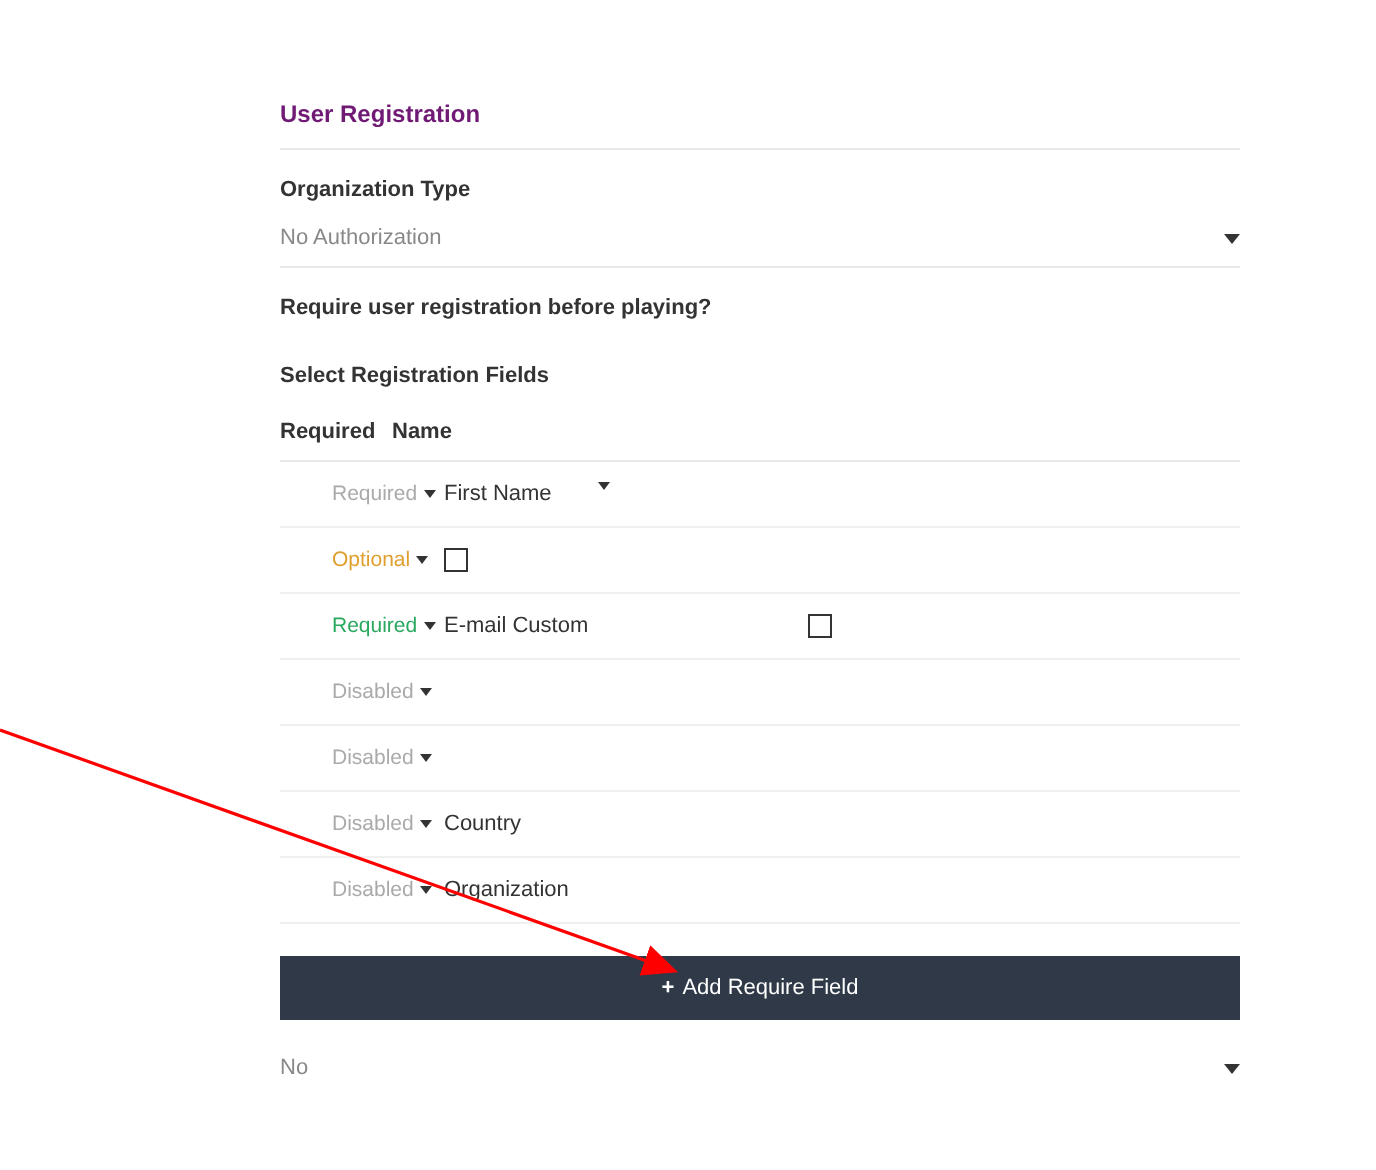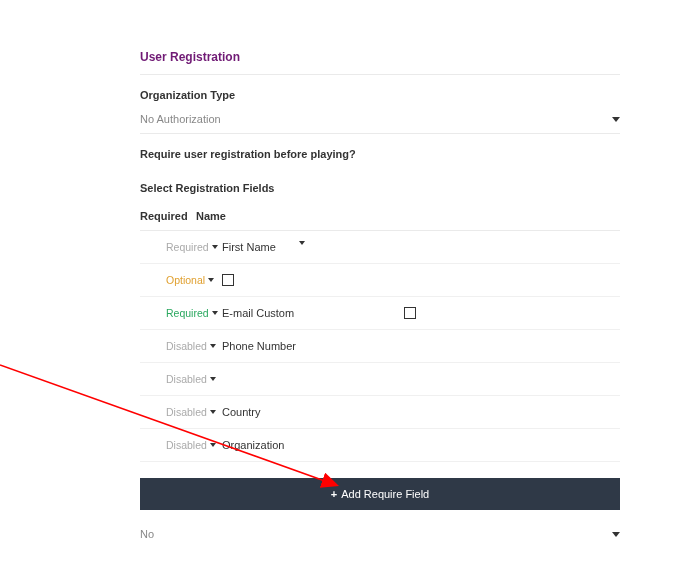--- a/index.html
+++ b/index.html
@@ -186,23 +186,20 @@
           </div>
           <div class="show-cell">
             <div class="checkbox"></div>
           </div>
         </div>
         <div class="field-row">
           <div class="cond">
             <span class="cond-text cond-disabled">Disabled</span>
             <span class="caret-down small"></span>
           </div>
-          <div class="name-cell">
-            <span>Phone Number</span>
-          </div>
           <div class="show-cell"></div>
         </div>
         <div class="field-row">
           <div class="cond">
             <span class="cond-text cond-disabled">Disabled</span>
             <span class="caret-down small"></span>
           </div>
           <div class="show-cell"></div>
         </div>
         <div class="field-row">

